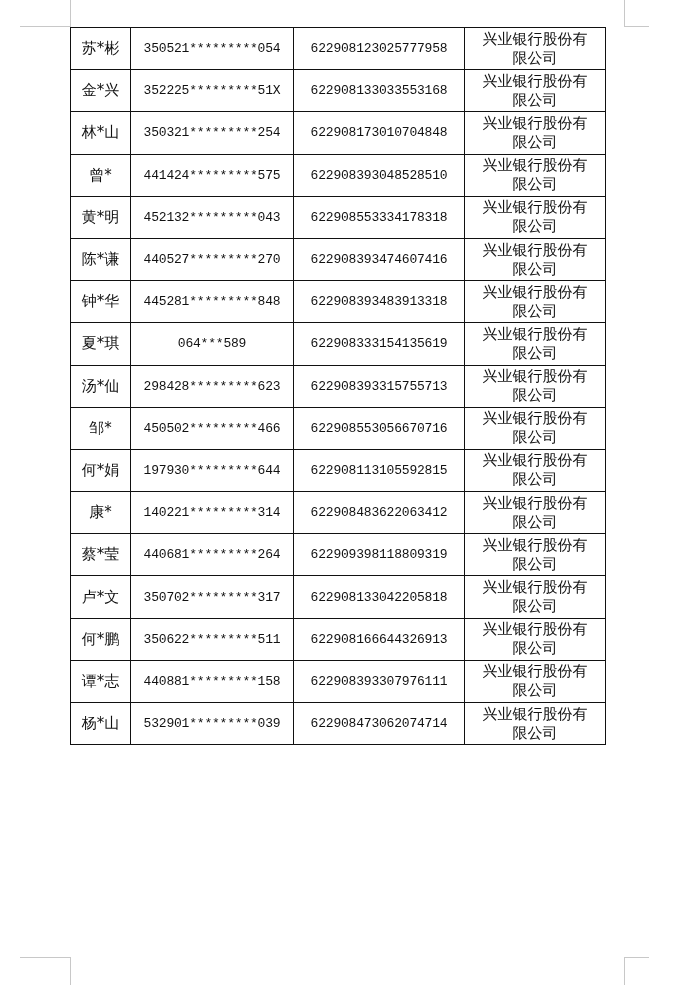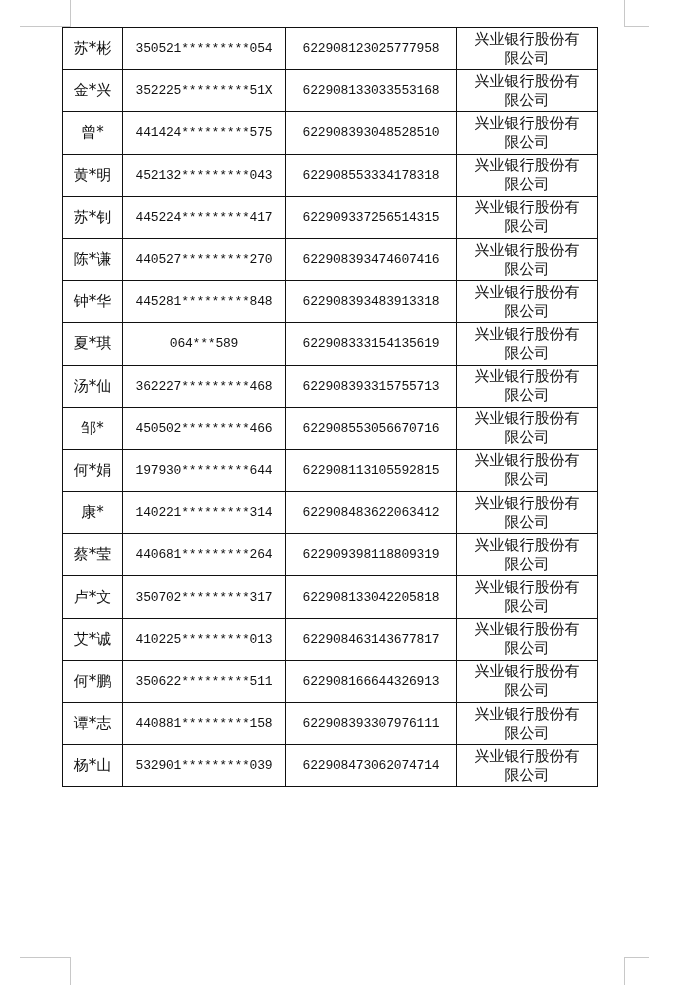--- a/index.html
+++ b/index.html
@@ -3,21 +3,21 @@
   <meta charset="utf-8">
   <style>
     html, body { margin: 0; padding: 0; background: #ffffff; }
     body { width: 696px; height: 985px; position: relative; overflow: hidden; }
     .corner { position: absolute; border-color: #c8c8c8; border-style: solid; border-width: 0; }
     .c-tl { left: 20px; top: 0; width: 50px; height: 26px; border-right-width: 1px; border-bottom-width: 1px; }
     .c-tr { left: 624px; top: 0; width: 24px; height: 26px; border-left-width: 1px; border-bottom-width: 1px; }
     .c-bl { left: 20px; top: 957px; width: 50px; height: 28px; border-right-width: 1px; border-top-width: 1px; }
     .c-br { left: 624px; top: 957px; width: 24px; height: 28px; border-left-width: 1px; border-top-width: 1px; }
     table.roster {
-      position: absolute; left: 62px; top: 27px;
+      position: absolute; left: 70px; top: 27px;
       border-collapse: collapse;
       width: 535px;
       table-layout: fixed;
     }
     table.roster td {
       border: 1px solid #111;
       height: 41.2px;
       padding: 0;
       text-align: center;
       vertical-align: middle;
@@ -61,47 +61,47 @@
       <tr>
         <td class="name">金*兴</td>
         <td class="id">352225*********51X</td>
         <td class="card">622908133033553168</td>
         <td class="bank">
           <span>兴业银行股份有</span>
           <span>限公司</span>
         </td>
       </tr>
       <tr>
+        <td class="name">林*山</td>
+        <td class="id">350321*********254</td>
+        <td class="card">622908173010704848</td>
+        <td class="bank">
+          <span>兴业银行股份有</span>
+          <span>限公司</span>
+        </td>
+      </tr>
+      <tr>
         <td class="name">曾*</td>
         <td class="id">441424*********575</td>
         <td class="card">622908393048528510</td>
         <td class="bank">
           <span>兴业银行股份有</span>
           <span>限公司</span>
         </td>
       </tr>
       <tr>
         <td class="name">黄*明</td>
         <td class="id">452132*********043</td>
         <td class="card">622908553334178318</td>
         <td class="bank">
           <span>兴业银行股份有</span>
           <span>限公司</span>
         </td>
       </tr>
       <tr>
-        <td class="name">苏*钊</td>
-        <td class="id">445224*********417</td>
-        <td class="card">622909337256514315</td>
-        <td class="bank">
-          <span>兴业银行股份有</span>
-          <span>限公司</span>
-        </td>
-      </tr>
-      <tr>
         <td class="name">陈*谦</td>
         <td class="id">440527*********270</td>
         <td class="card">622908393474607416</td>
         <td class="bank">
           <span>兴业银行股份有</span>
           <span>限公司</span>
         </td>
       </tr>
       <tr>
         <td class="name">钟*华</td>
@@ -116,21 +116,21 @@
         <td class="name">夏*琪</td>
         <td class="id">064***589</td>
         <td class="card">622908333154135619</td>
         <td class="bank">
           <span>兴业银行股份有</span>
           <span>限公司</span>
         </td>
       </tr>
       <tr>
         <td class="name">汤*仙</td>
-        <td class="id">362227*********468</td>
+        <td class="id">298428*********623</td>
         <td class="card">622908393315755713</td>
         <td class="bank">
           <span>兴业银行股份有</span>
           <span>限公司</span>
         </td>
       </tr>
       <tr>
         <td class="name">邹*</td>
         <td class="id">450502*********466</td>
         <td class="card">622908553056670716</td>
@@ -163,29 +163,20 @@
         <td class="card">622909398118809319</td>
         <td class="bank">
           <span>兴业银行股份有</span>
           <span>限公司</span>
         </td>
       </tr>
       <tr>
         <td class="name">卢*文</td>
         <td class="id">350702*********317</td>
         <td class="card">622908133042205818</td>
-        <td class="bank">
-          <span>兴业银行股份有</span>
-          <span>限公司</span>
-        </td>
-      </tr>
-      <tr>
-        <td class="name">艾*诚</td>
-        <td class="id">410225*********013</td>
-        <td class="card">622908463143677817</td>
         <td class="bank">
           <span>兴业银行股份有</span>
           <span>限公司</span>
         </td>
       </tr>
       <tr>
         <td class="name">何*鹏</td>
         <td class="id">350622*********511</td>
         <td class="card">622908166644326913</td>
         <td class="bank">

